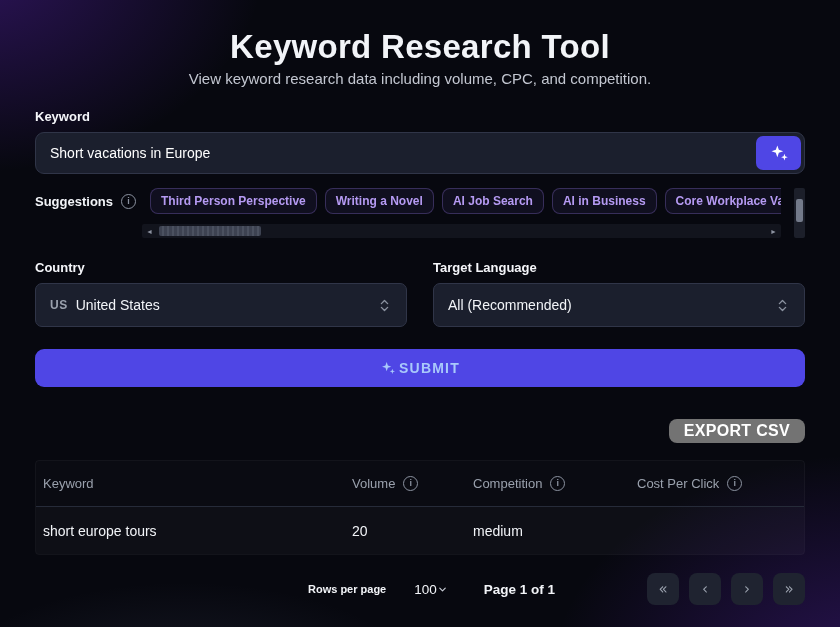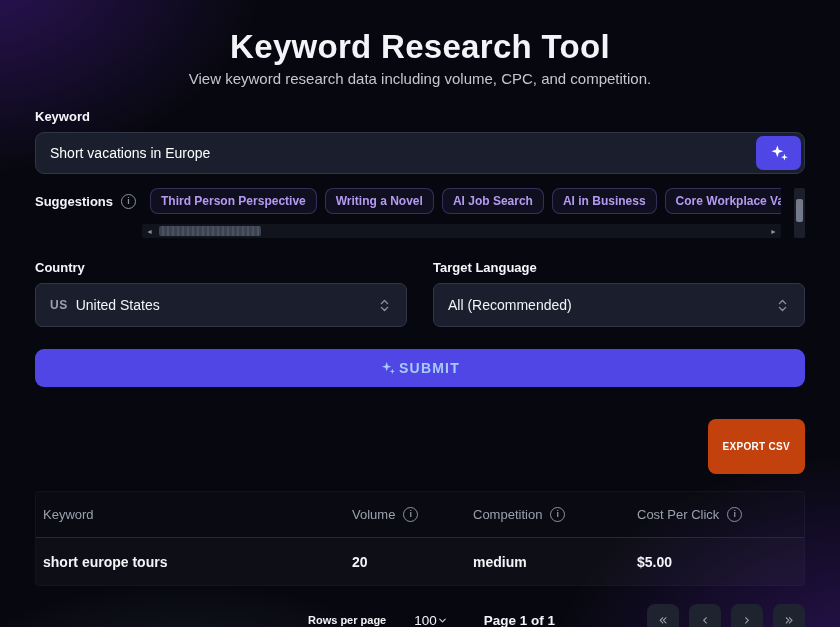--- a/index.html
+++ b/index.html
@@ -66,31 +66,31 @@
 
   .submit-btn {
     margin-top:22px; width:100%; height:38px; background:#4f46e5; border:none; border-radius:9px;
     color:#a9c9fb; font-weight:800; font-size:14px; letter-spacing:1.2px;
     display:flex; align-items:center; justify-content:center; gap:3px; cursor:pointer;
     font-family:"Liberation Sans","DejaVu Sans",sans-serif;
   }
 
   .export-row { display:flex; justify-content:flex-end; margin-top:32px; }
   .export-btn {
-    background:#c2410c; color:#fff; font-weight:700; font-size:10px; letter-spacing:0.3px;
-    border:none; border-radius:8px; padding:22px 15px; cursor:pointer;
+    background:#737373; color:#fff; font-weight:700; font-size:16px; letter-spacing:0.3px;
+    border:none; border-radius:8px; padding:3px 15px; cursor:pointer;
     font-family:"Liberation Sans","DejaVu Sans",sans-serif;
   }
 
   .table { margin-top:17px; border-radius:4px; overflow:hidden; border:1px solid rgba(255,255,255,0.05); }
   .thead, .trow { display:grid; grid-template-columns:309px 121px 164px 1fr; align-items:center; }
   .thead { height:46px; background:rgba(255,255,255,0.015); border-bottom:1px solid #262b39; color:#9aa1ad; font-size:13px; font-weight:500; }
   .th { display:flex; align-items:center; gap:8px; padding-left:7px; }
   .trow { height:47px; background:rgba(255,255,255,0.03); font-size:14px; color:#f2f4f8; }
-  .td { padding-left:7px;font-weight:bold; }
+  .td { padding-left:7px; }
 
   .footer { display:flex; align-items:center; margin-top:18px; }
   .rpp-label { margin-left:273px; font-weight:700; font-size:11px; white-space:nowrap;text-align:right; }
   .rpp-select { display:flex; align-items:center; margin-left:28px; font-size:13.5px; cursor:pointer; }
   .page-info { margin-left:36px; font-weight:700; font-size:13.5px; white-space:nowrap; }
   .pager { margin-left:auto; display:flex; gap:10px; }
   .pbtn {
     width:32px; height:32px; border-radius:8px; background:#1f2330; border:none;
     color:#9aa1ad; font-size:15px; display:flex; align-items:center; justify-content:center; cursor:pointer; padding-bottom:2px;
     font-family:"DejaVu Sans",sans-serif;
@@ -199,21 +199,20 @@
       </div>
       <div class="th">
         <span>Cost Per Click</span>
         <span class="info">i</span>
       </div>
     </div>
     <div class="trow">
       <div class="td">short europe tours</div>
       <div class="td">20</div>
       <div class="td">medium</div>
-      <div class="td">$5.00</div>
     </div>
   </div>
 
   <div class="footer">
     <span class="rpp-label">Rows per page</span>
     <div class="rpp-select">
       <span>100</span>
       <span style="display:flex;">
         <svg width="11" height="11" viewBox="0 0 24 24" fill="none" stroke="#c6cad3" stroke-width="2.6" stroke-linecap="round" stroke-linejoin="round">
             <path d="M6 9l6 6 6-6"></path>

